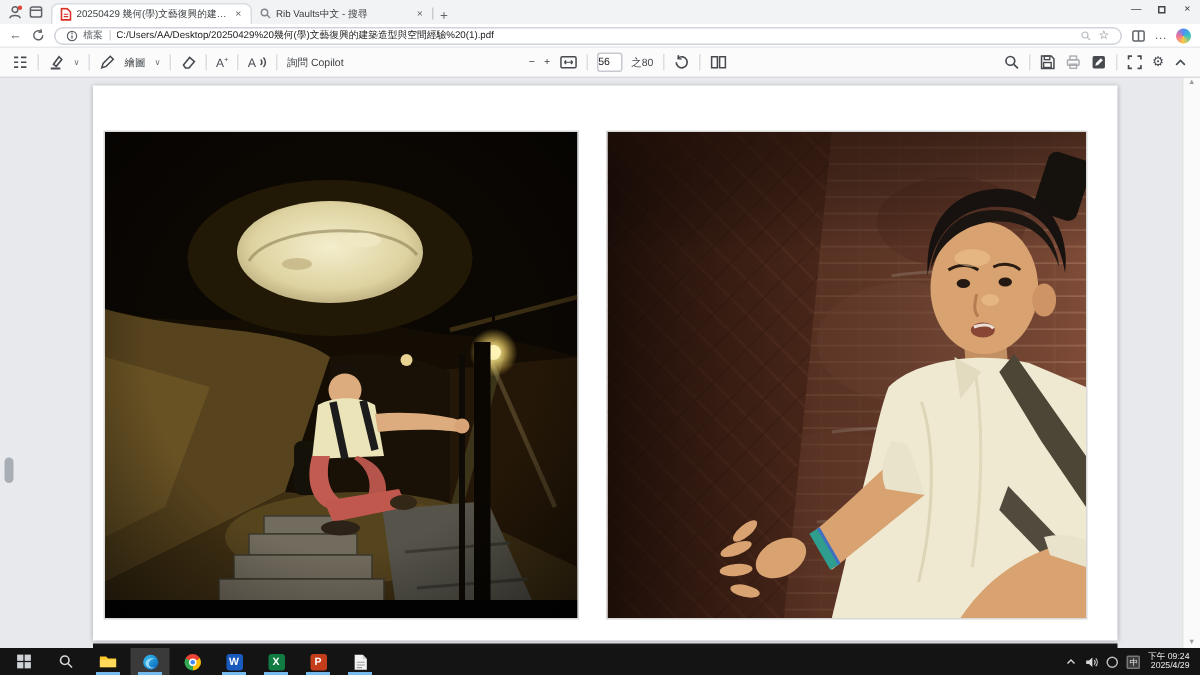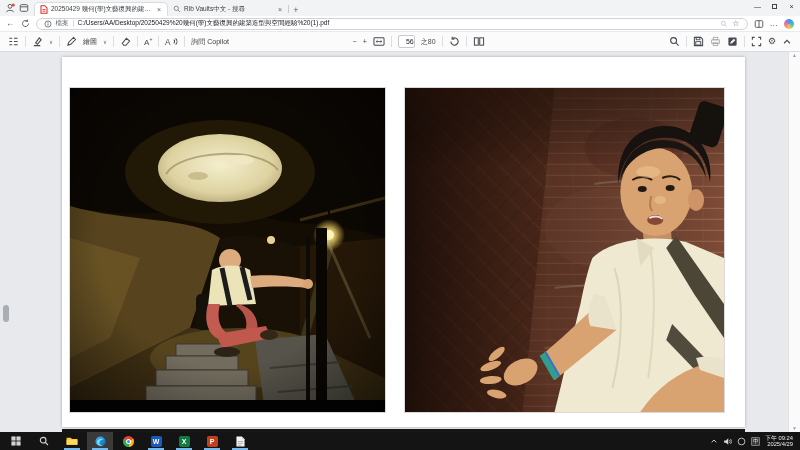--- a/index.html
+++ b/index.html
@@ -32,21 +32,21 @@
   .copilot-dot { width:10px; height:10px; border-radius:50%;
     background:conic-gradient(#4e8ef7,#35c6c0,#f7c948,#f2709c,#4e8ef7); }
 
   
   .pdfbar { height:20px; background:#fbfbfc; border-bottom:1px solid #dadce0; display:flex; align-items:center; padding:0 8px; gap:6px; color:#474b50; }
   .grp { display:flex; align-items:center; gap:6px; }
   .tdiv { width:1px; height:11px; background:#dcdee2; }
   .tlabel { font-size:7px; color:#3c4043; white-space:nowrap; }
   .chev { font-size:5.5px; color:#6b6f75; }
   .sp1 { flex:1.1; } .sp2 { flex:1.7; }
-  .page-input { width:17px; height:13px; font-size:7px; text-align:right; border:1px solid #c6cacf; border-radius:2px; background:#fff; color:#202124; font-family:inherit; }
+  .page-input { width:17px; height:13px; font-size:7px; text-align:left; border:1px solid #c6cacf; border-radius:2px; background:#fff; color:#202124; font-family:inherit; }
   .oftotal { font-size:7px; color:#474b50; white-space:nowrap; }
   .addtext { font-size:8px; color:#474b50; } .addtext sup { font-size:5px; }
   .gear { font-size:9px; line-height:1; color:#474b50; }
 
   
   .viewer { position:relative; height:380px; background:#e7e9ec; overflow:hidden; }
   .pdfpage { position:absolute; left:62px; top:5px; width:683px; height:370px; background:#fff; box-shadow:0 0 3px rgba(0,0,0,.28); }
   .photo { position:absolute; top:31px; height:324px; outline:1px solid #d8d8d8; }
   .photo svg { display:block; width:100%; height:100%; }
   .photo1 { left:8px; width:315px; }

